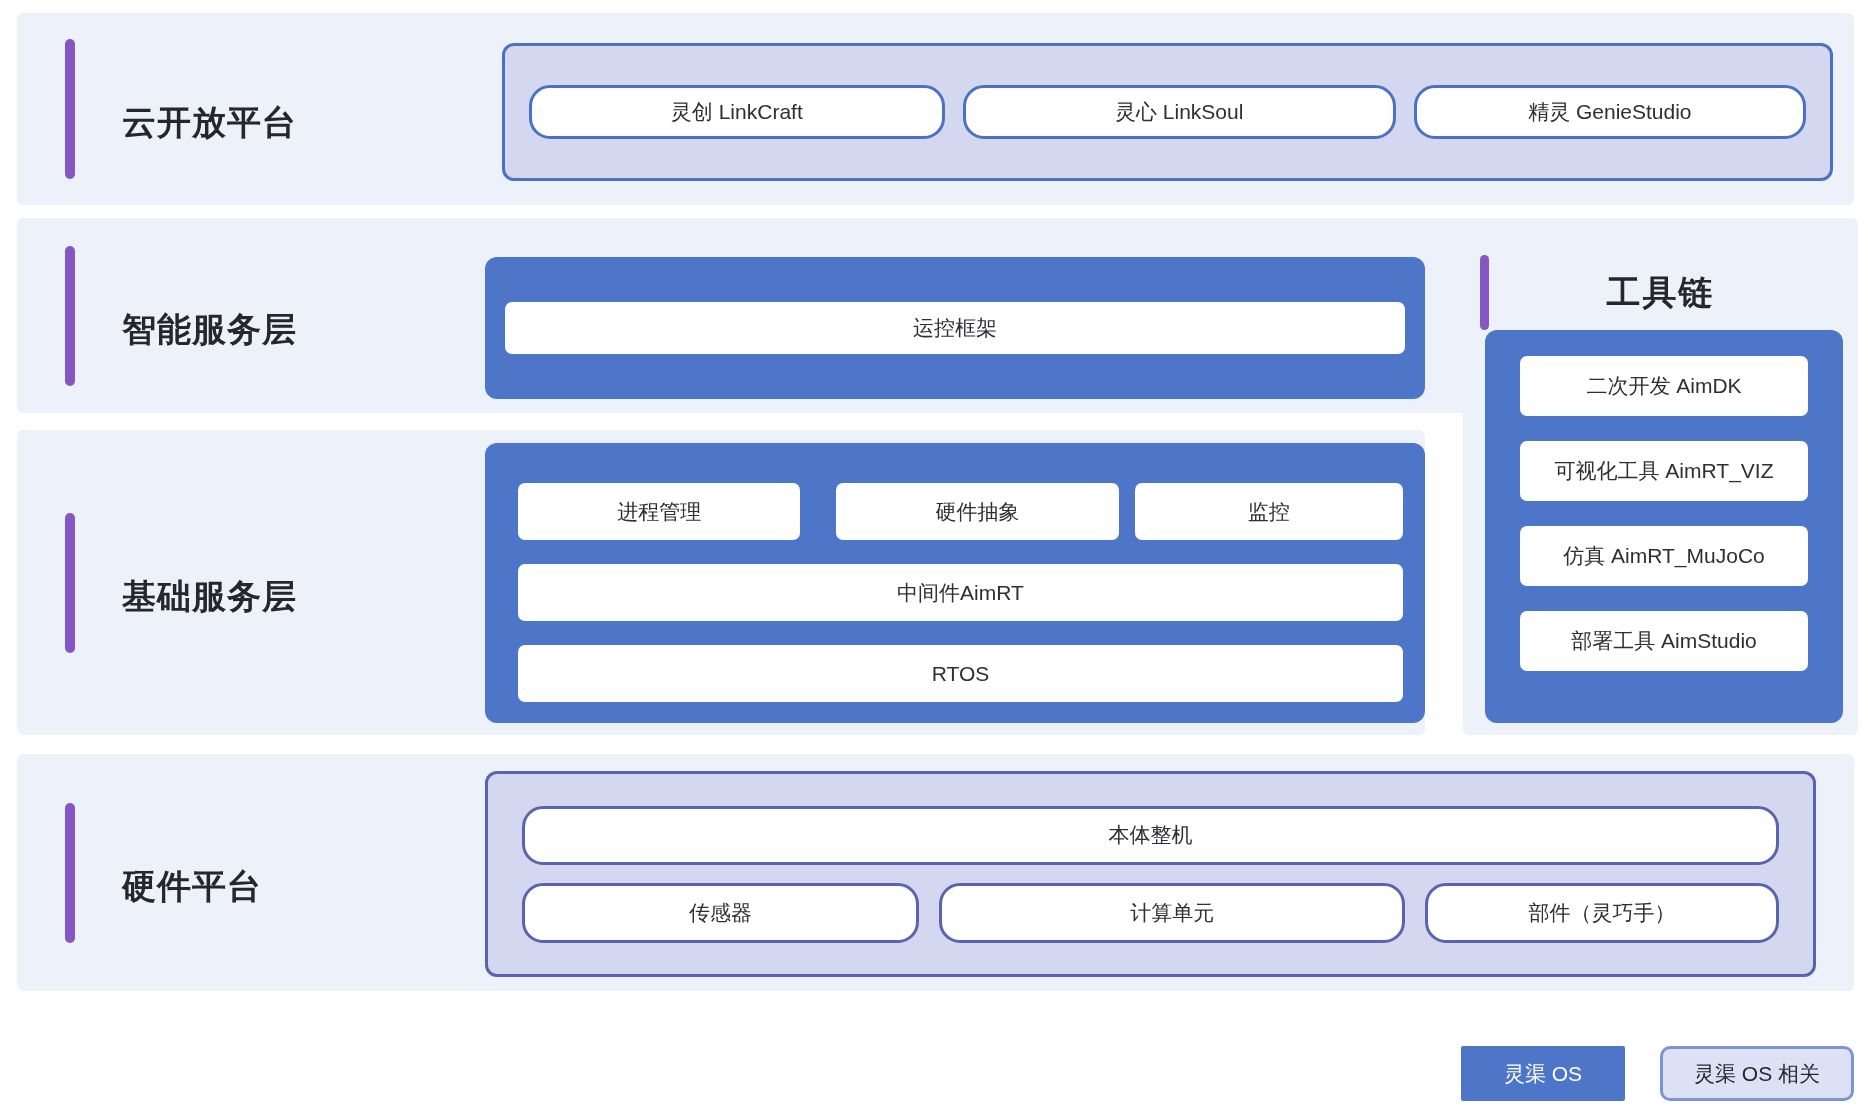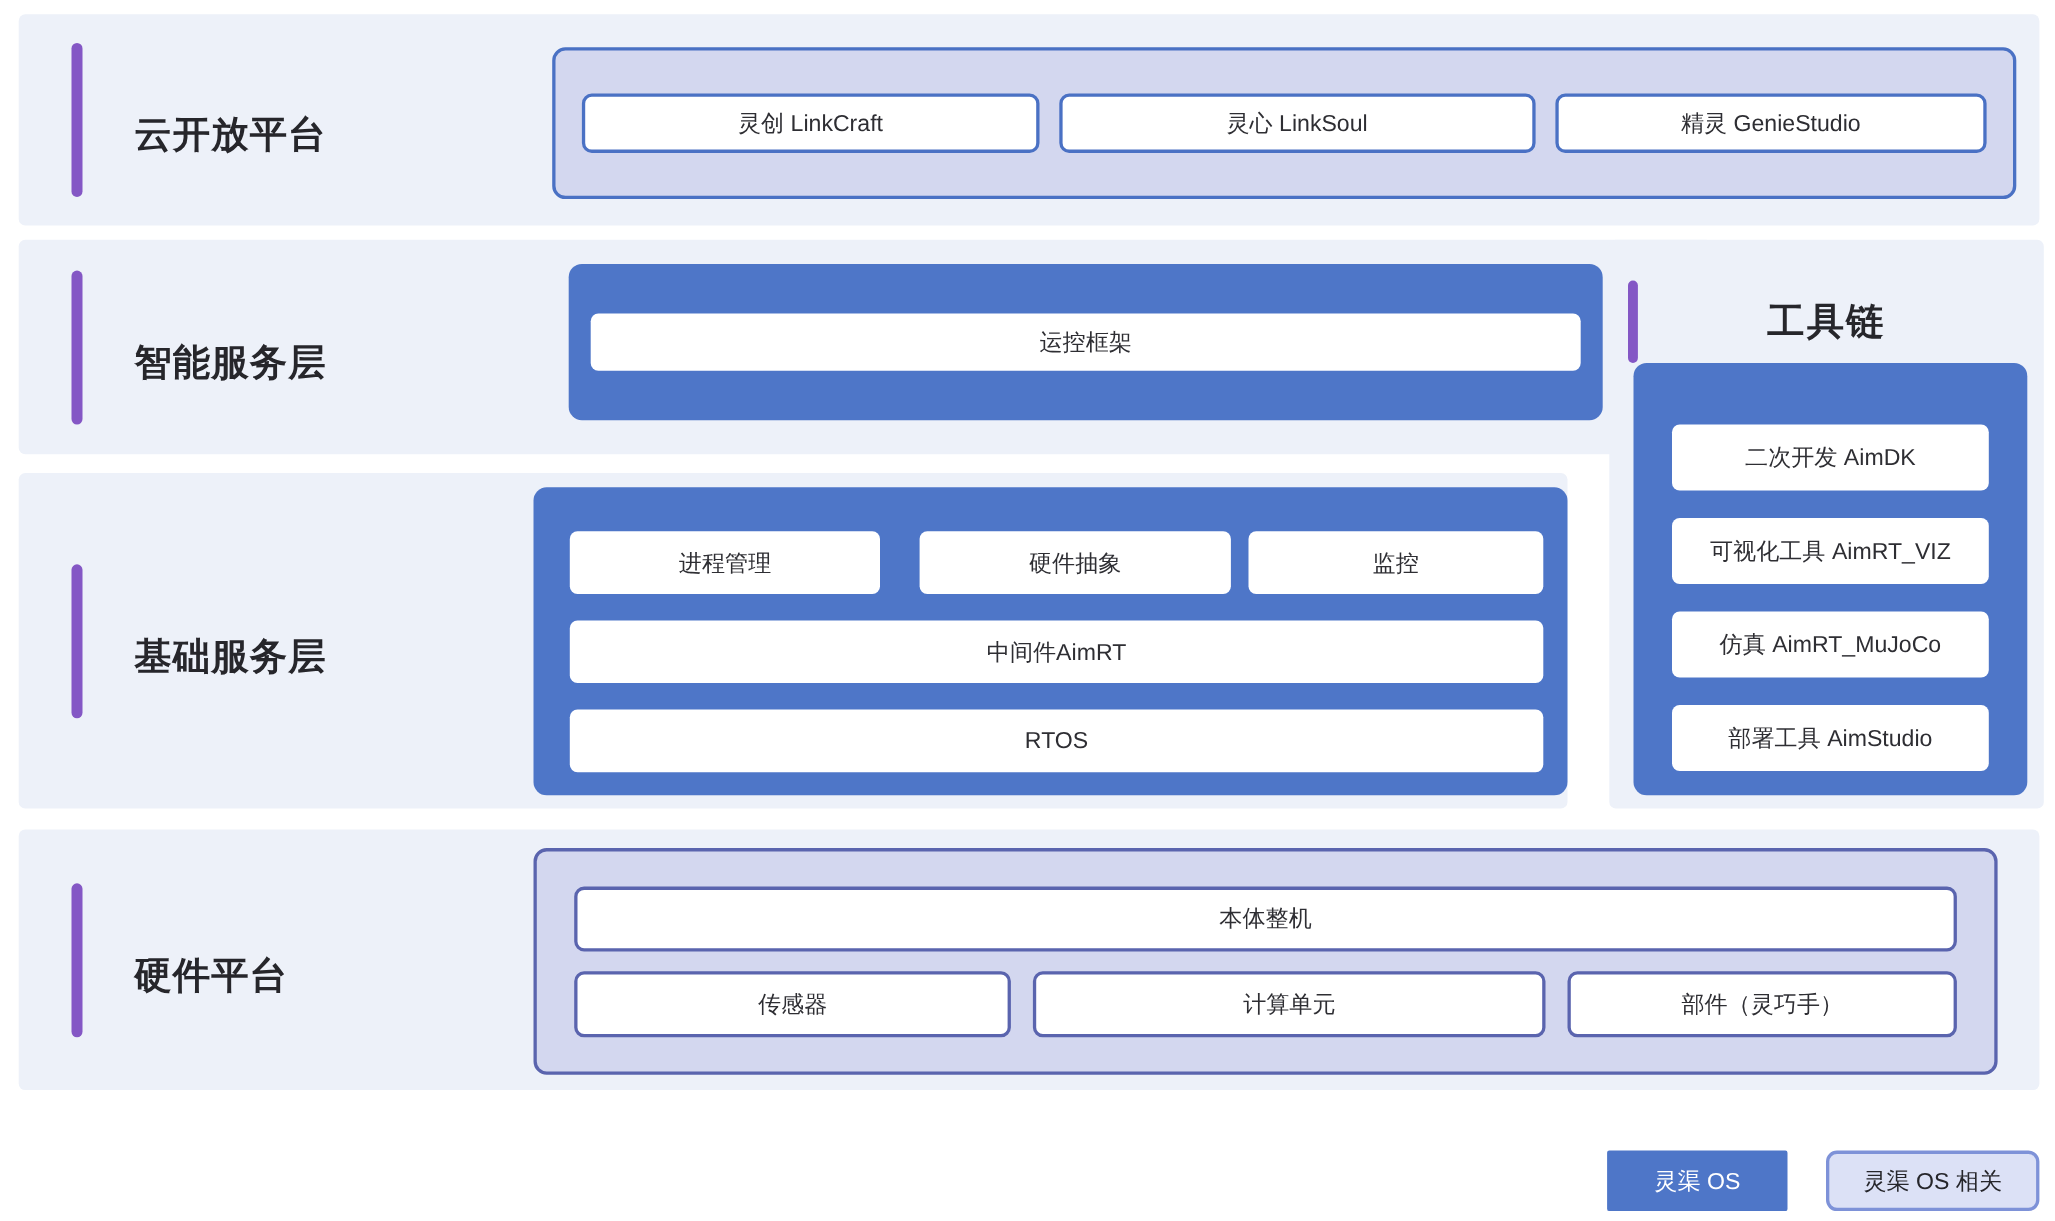--- a/index.html
+++ b/index.html
@@ -28,42 +28,42 @@
   .lav-container{
     position:absolute;background:#d3d7ef;border:3px solid #4a71c4;border-radius:12px;
     box-sizing:border-box;display:flex;align-items:center;gap:18px;padding:0 24px;
   }
   #cloud-container{left:485px;top:30px;width:1331px;height:138px;}
   #hardware-container{
     left:468px;top:17px;width:1331px;height:206px;border-color:#5a64ae;
     flex-direction:column;align-items:stretch;justify-content:center;padding:0 34px;
   }
   .wbox{
-    background:#ffffff;border:3px solid #4a71c4;border-radius:9px;
+    background:#ffffff;border:3px solid #4a71c4;border-radius:21px;
     height:54px;display:flex;align-items:center;justify-content:center;
     font-size:21px;color:#2e2e33;box-sizing:border-box;min-width:0;
   }
   #hardware-container .wbox{border-color:#5a64ae;height:60px;}
   .hw-row{display:flex;gap:20px;}
 
   
   .blue-container{
     position:absolute;background:#4e76c8;border-radius:12px;box-sizing:border-box;
   }
   #intelligent-container{
-    left:468px;top:22px;width:940px;height:142px;
-    display:flex;align-items:center;padding:0 20px;margin-left:32px;
+    left:468px;top:39px;width:940px;height:142px;
+    display:flex;align-items:center;padding:0 20px;
   }
   #basic-container{
     left:468px;top:13px;width:940px;height:280px;
     display:flex;flex-direction:column;padding:40px 22px 21px 33px;gap:24px;
   }
   #toolchain-container{
     left:22px;top:112px;width:358px;height:393px;
-    display:flex;flex-direction:column;padding:56px 35px 16px 35px;gap:25px;
+    display:flex;flex-direction:column;padding:26px 35px 16px 35px;gap:25px;
   }
   .bbox{
     background:#ffffff;border-radius:7px;height:54px;flex:1 1 0;
     display:flex;align-items:center;justify-content:center;
     font-size:21px;color:#2e2e33;min-width:0;
   }
   #intelligent-container .bbox{height:52px;flex:1;}
   .basic-row{display:flex;gap:16px;}
   .basic-row .bbox{height:57px;}
   .bbox.full{flex:none;height:57px;}

